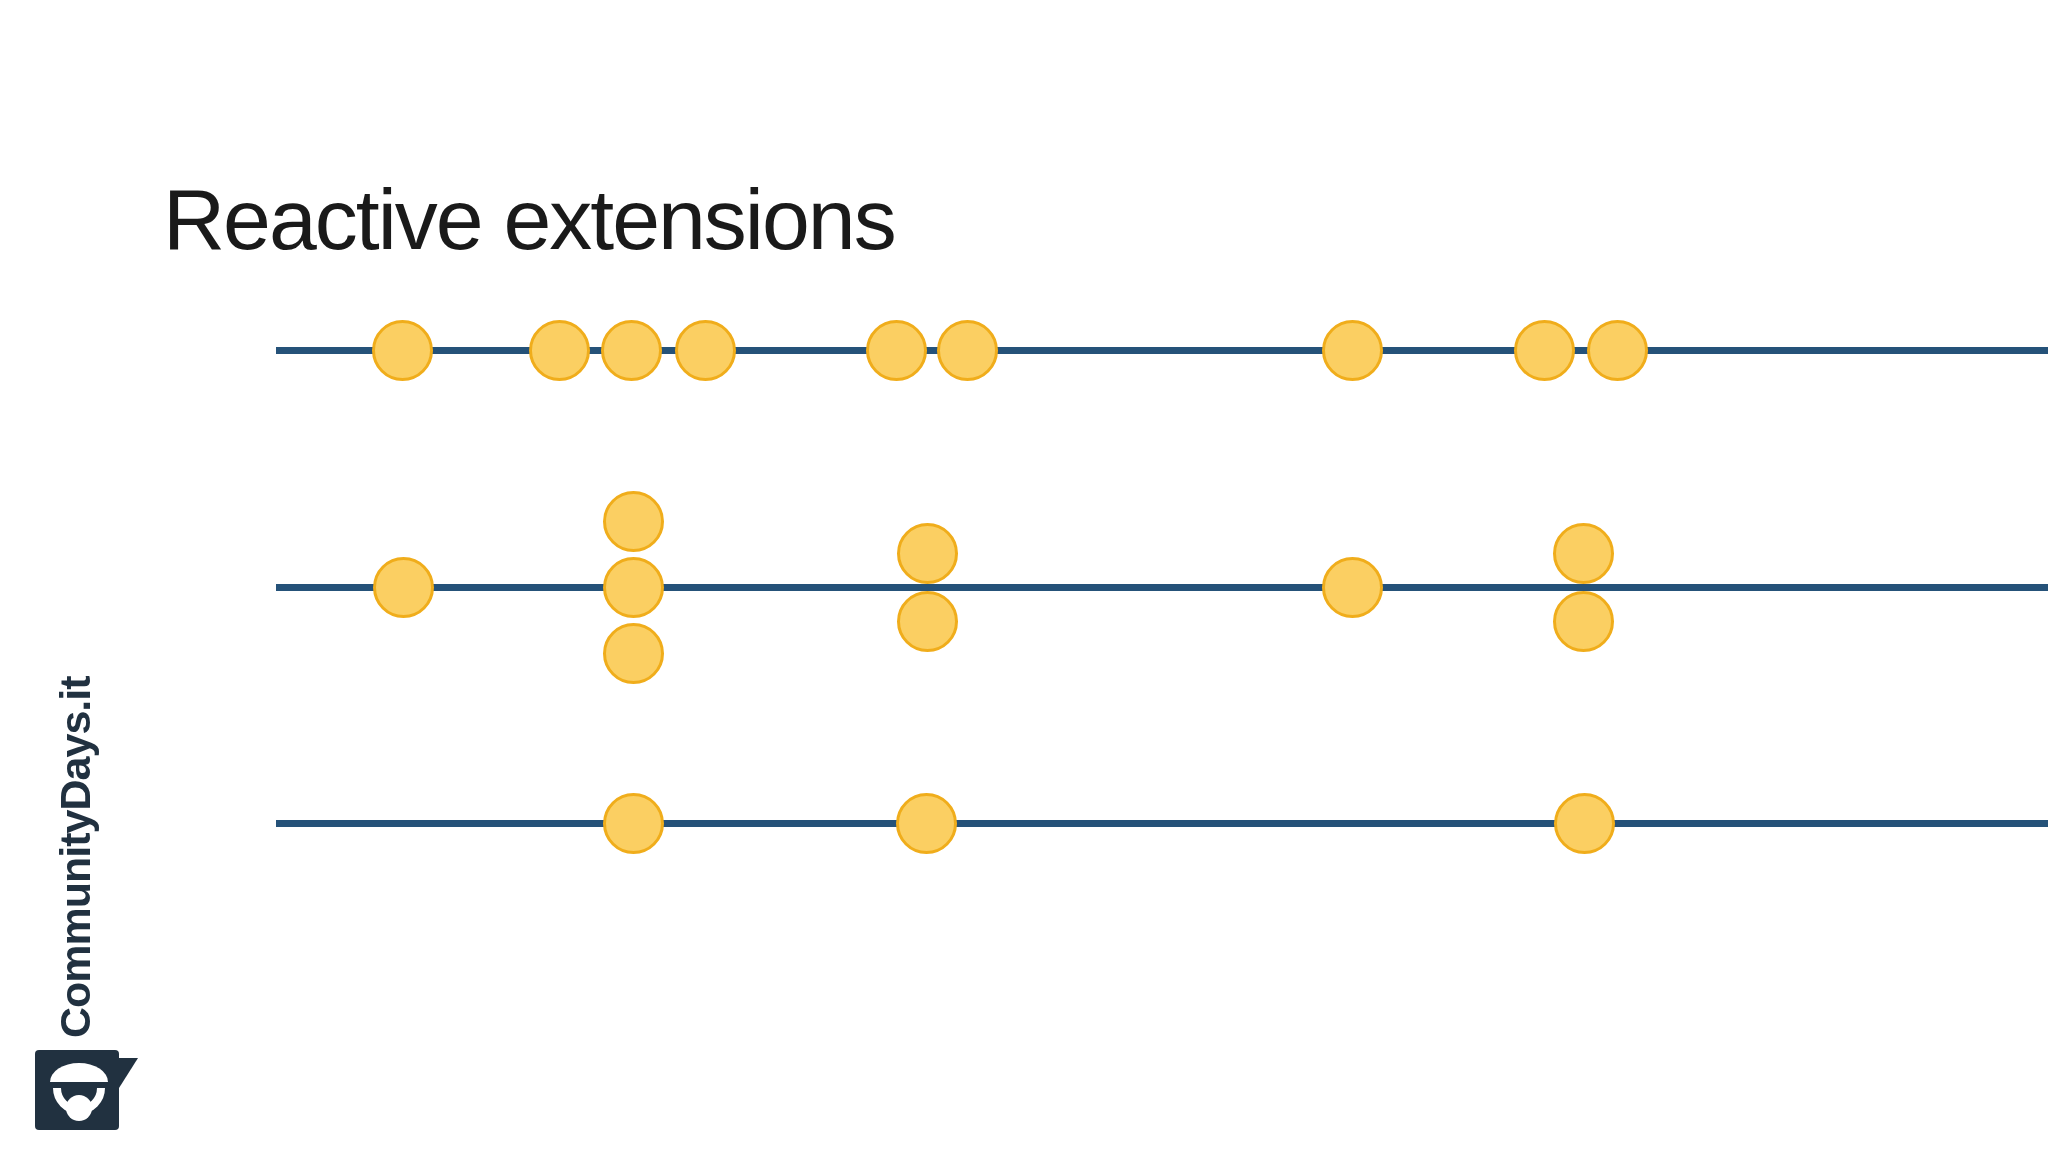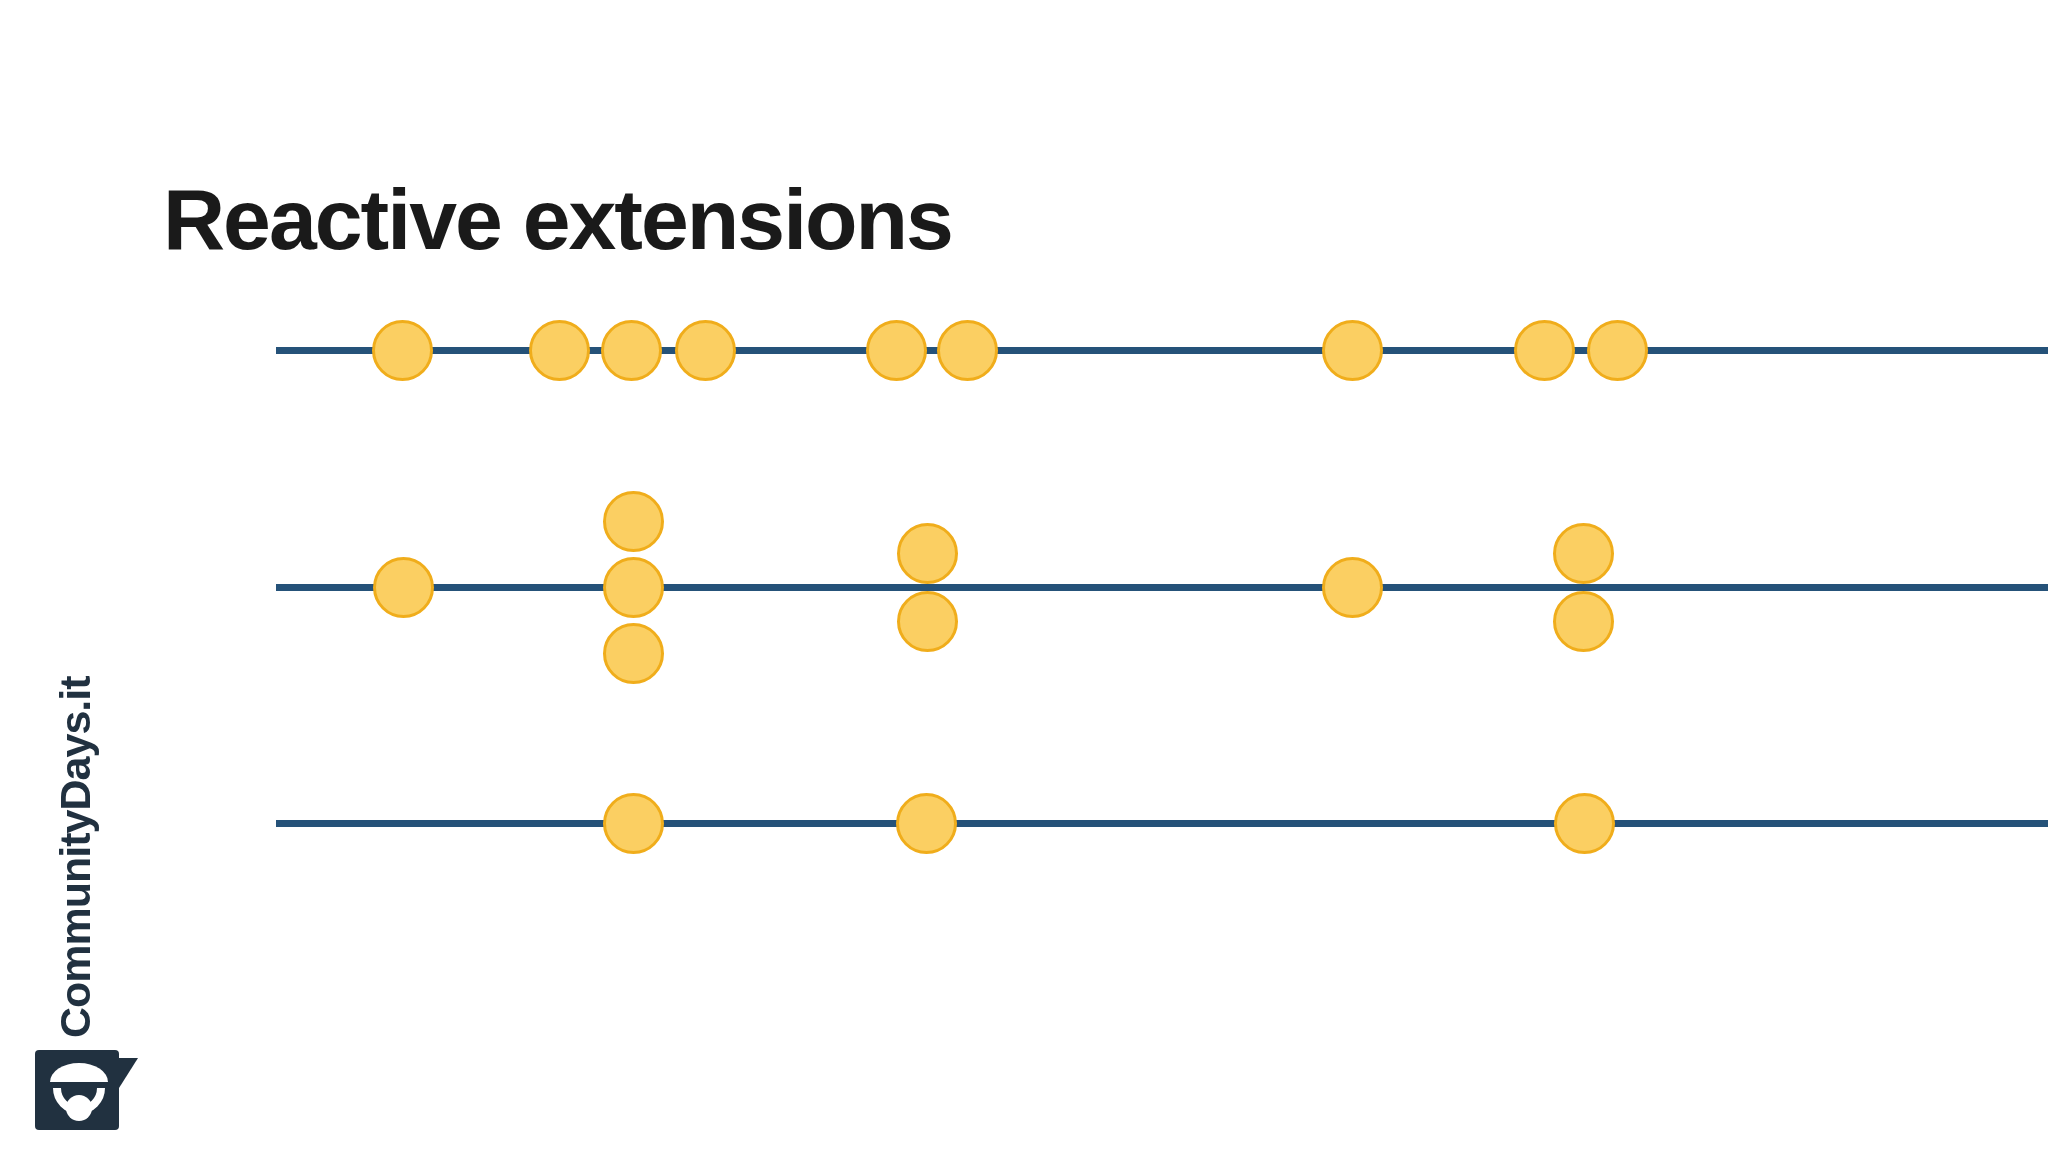--- a/index.html
+++ b/index.html
@@ -8,21 +8,21 @@
     position: relative;
     width: 2048px;
     height: 1152px;
     overflow: hidden;
   }
   .slide-title {
     position: absolute;
     left: 163px;
     top: 112px;
     font-size: 86px;
-    font-weight: 700;
+    font-weight: 400;
     letter-spacing: -2px;
     white-space: nowrap;
   }
   .diagram {
     position: absolute;
     inset: 0;
   }
   .timeline {
     position: absolute;
   }

